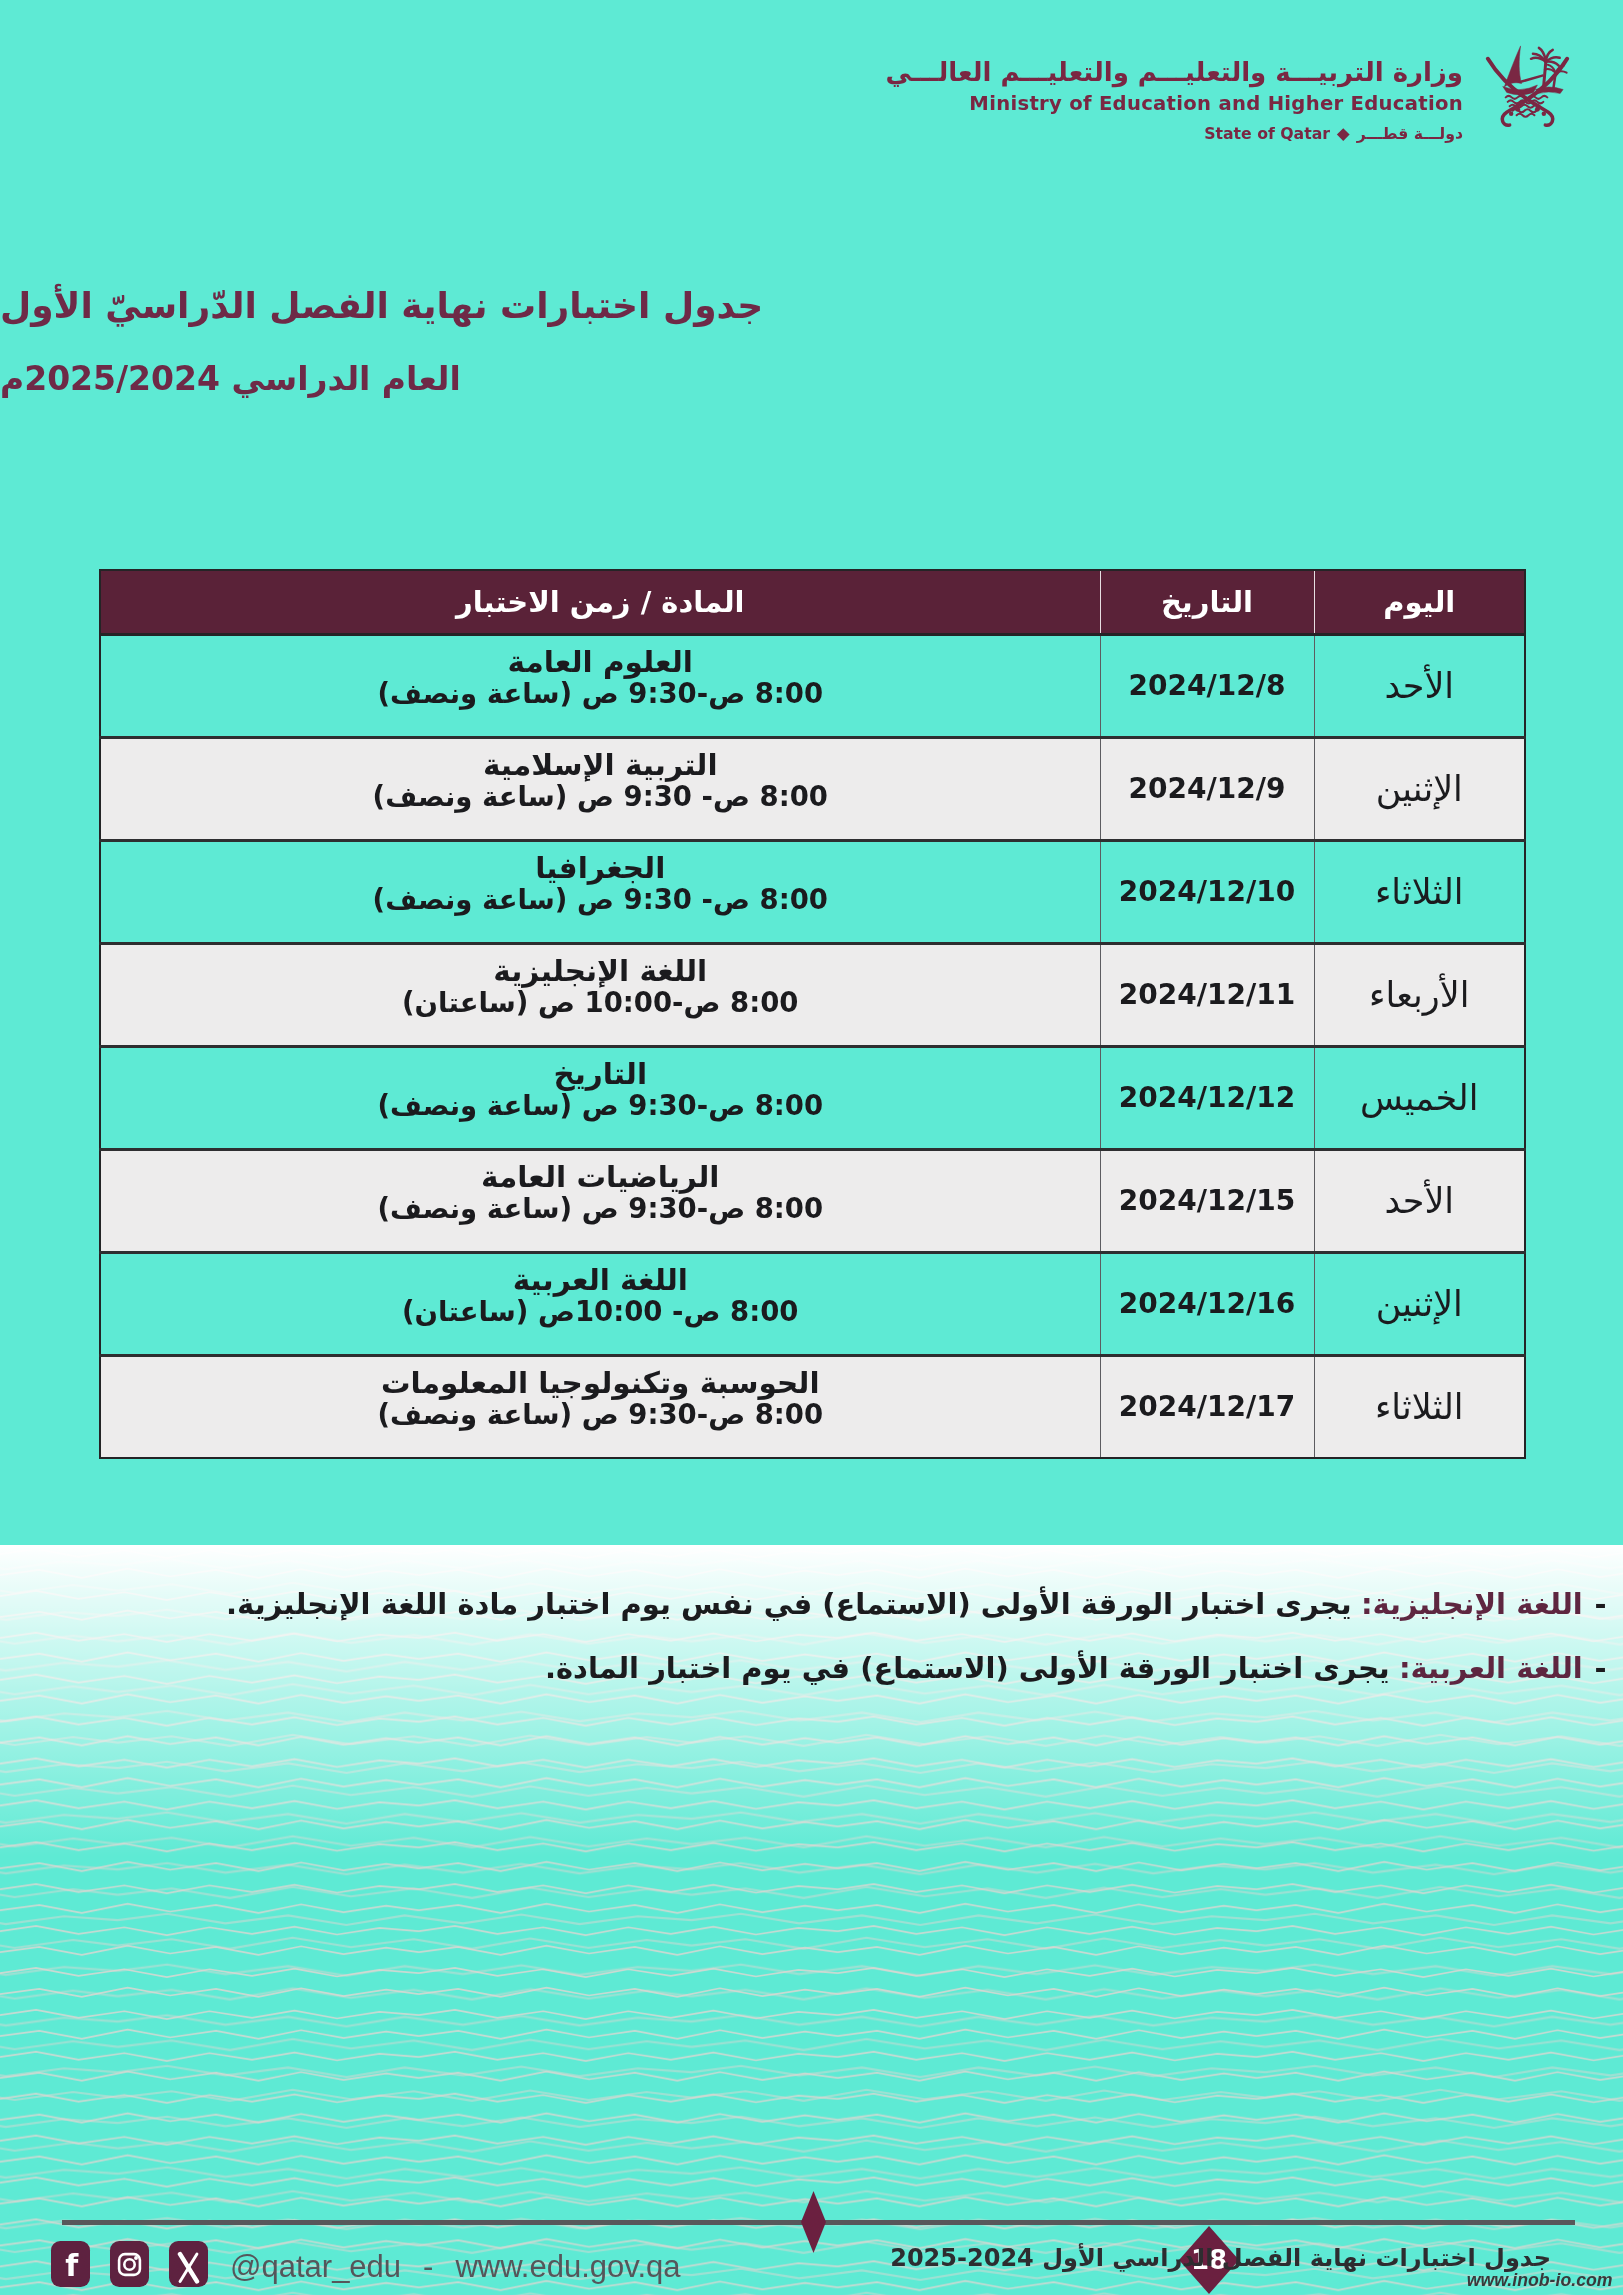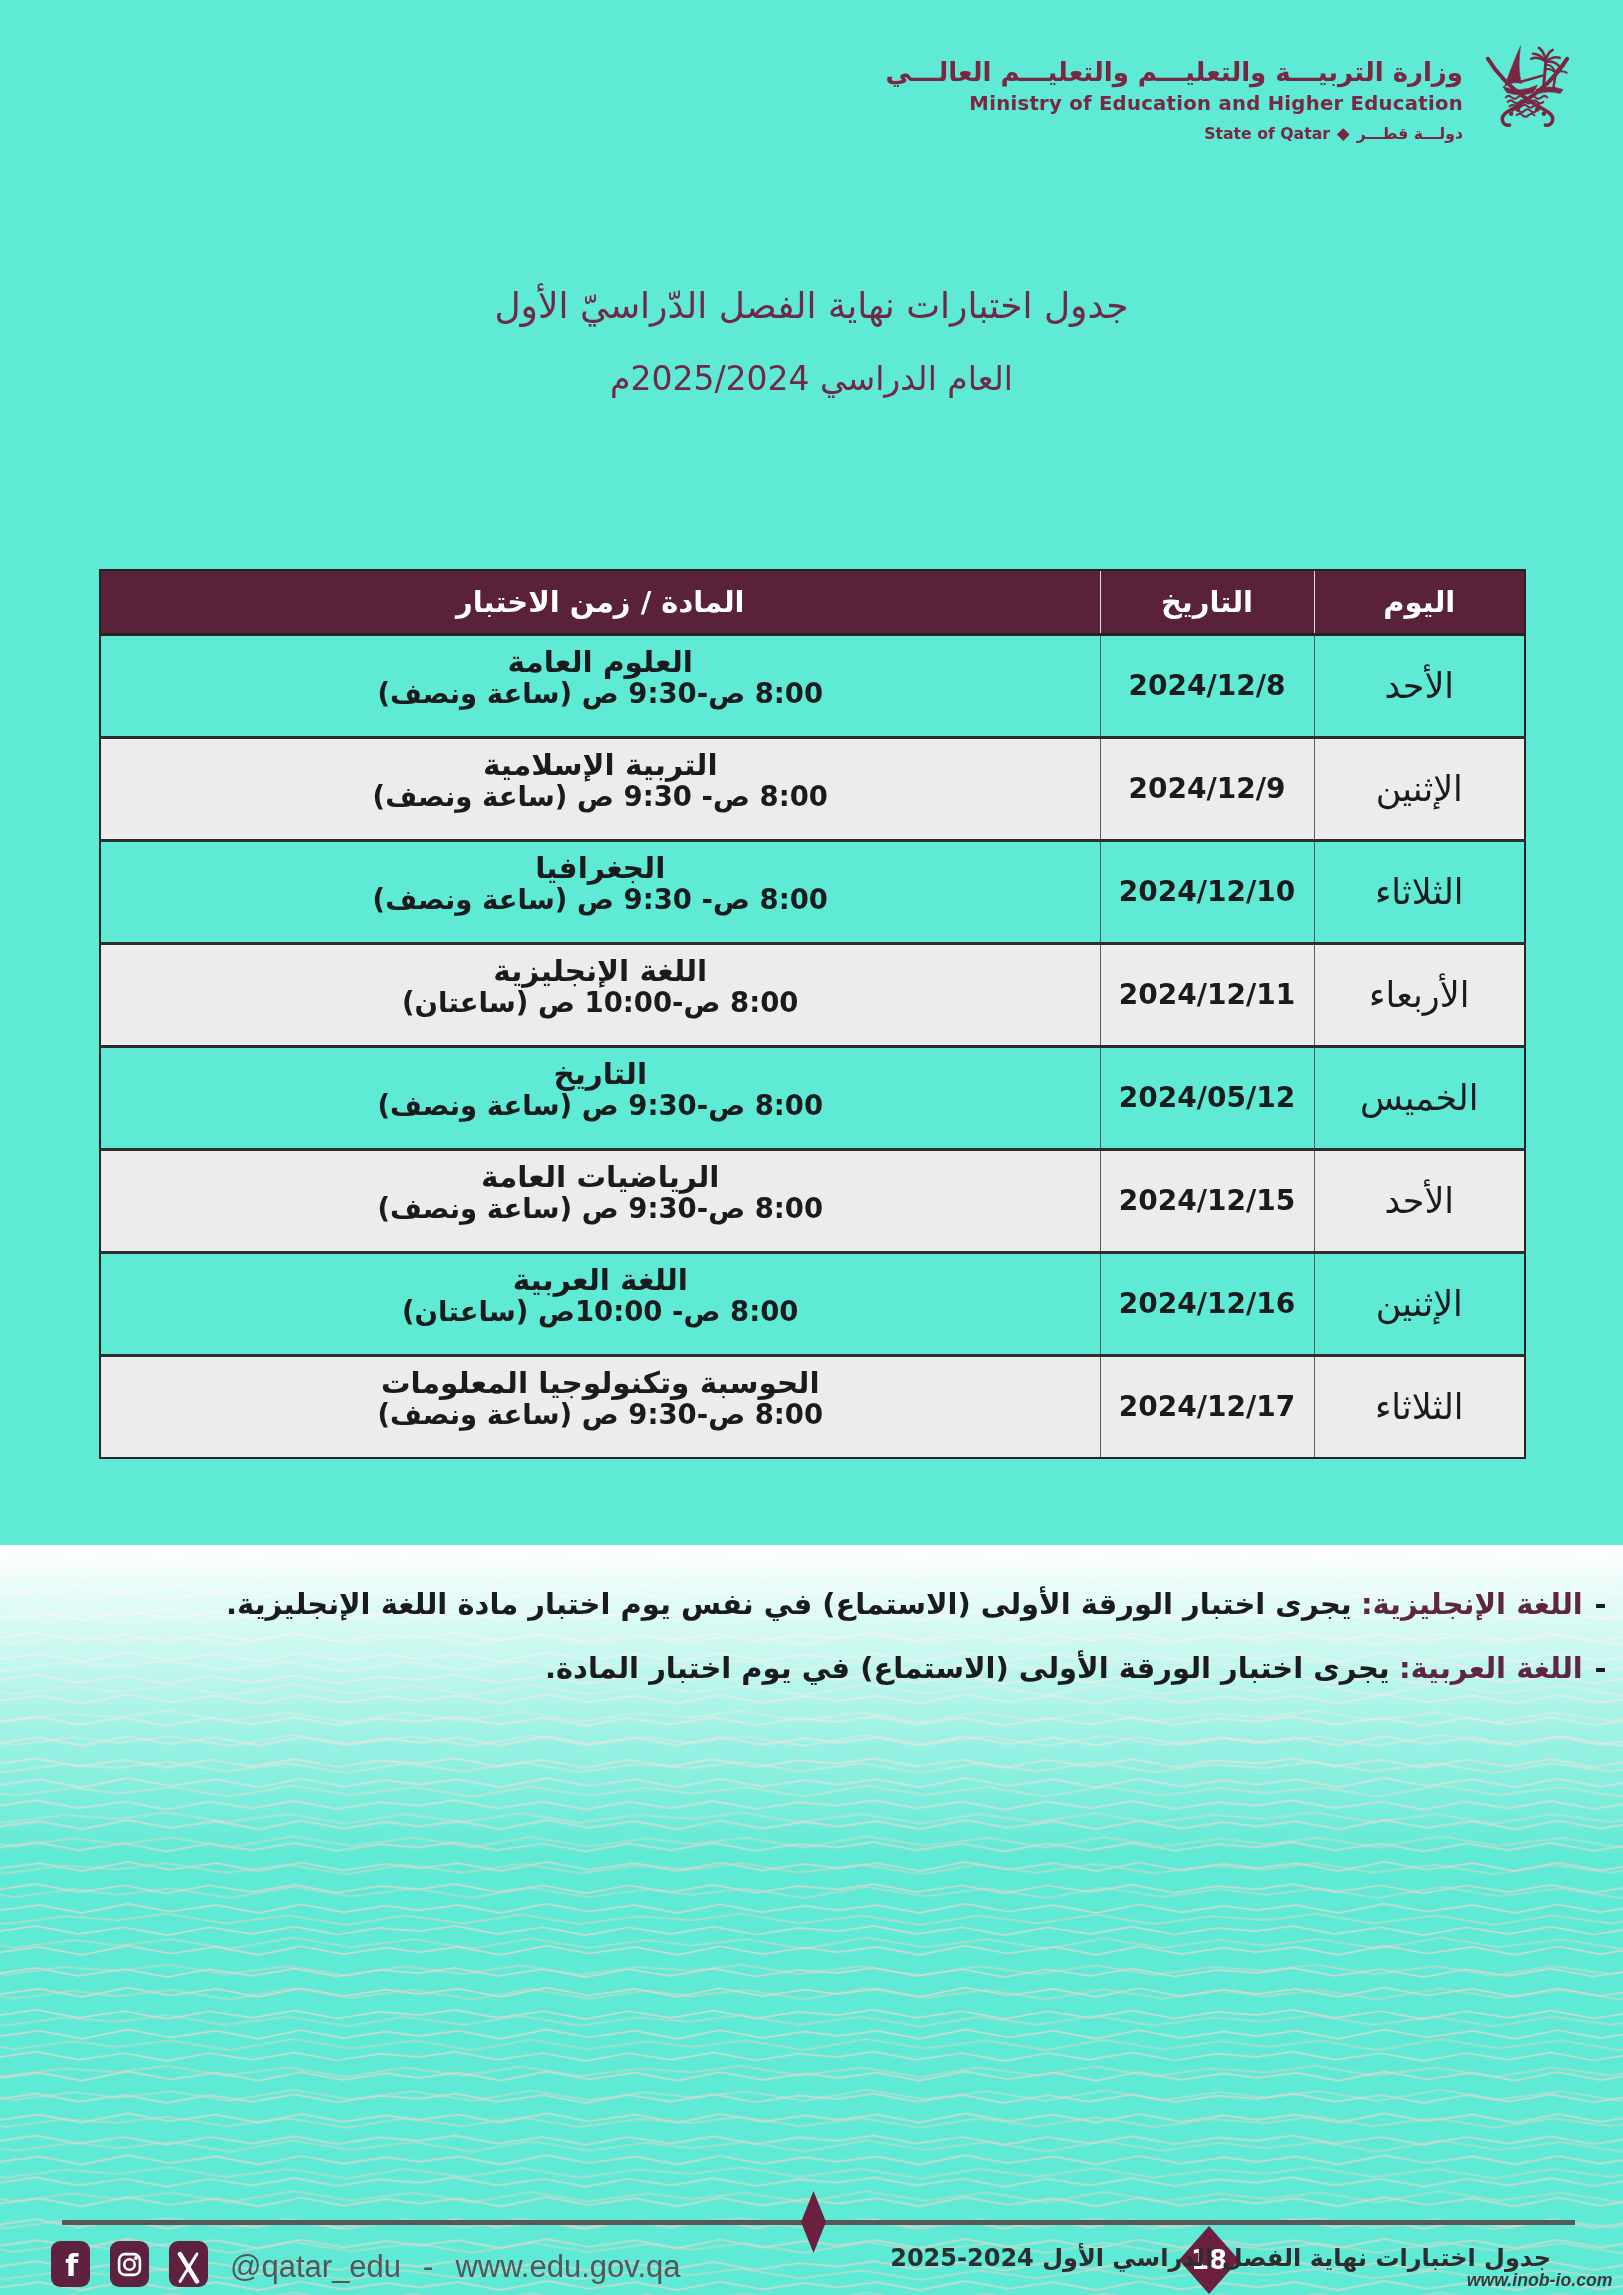--- a/index.html
+++ b/index.html
@@ -14,21 +14,21 @@
     background:linear-gradient(180deg,#ffffff 0%,rgba(255,255,255,0) 85%);}
   
   .logo-emblem{position:absolute;top:37px;right:46px;width:99px;height:99px;z-index:2;}
   .ministry-block{position:absolute;top:58px;right:160px;text-align:right;z-index:2;color:#7A2743;}
   .ministry-ar{font-size:26px;font-weight:bold;line-height:1.1;white-space:nowrap;}
   .ministry-en{font-size:19.6px;font-weight:bold;margin-top:5.2px;white-space:nowrap;letter-spacing:0.3px;}
   .state-line{margin-top:9.2px;font-size:15.7px;font-weight:bold;direction:ltr;white-space:nowrap;}
   .state-diamond{display:inline-block;width:8.5px;height:8.5px;background:#7A2743;
     transform:rotate(45deg);margin:0 9.2px 0 9.2px;vertical-align:middle;}
   
-  .title{position:absolute;left:0;width:100%;text-align:center;font-weight:normal;direction:rtl;z-index:2;}
+  .title{position:absolute;left:0;width:100%;text-align:left;font-weight:bold;direction:rtl;z-index:2;}
   .title-1{top:285px;font-size:36px;color:#6E2A47;}
   .title-2{top:359px;font-size:33px;color:#6E2A47;}
   .title-3{top:425px;font-size:29.5px;color:#43506B;}
   
   table.schedule{
     position:absolute;top:569px;left:99px;width:1426px;direction:rtl;
     border-collapse:collapse;table-layout:fixed;z-index:2;
     border:2.6px solid #242426;
   }
   table.schedule th{
@@ -203,21 +203,21 @@
         <td class="date-cell">2024/12/11</td>
         <td class="subject-cell">
           <div class="subject-wrap">
               <div class="subject-name">اللغة الإنجليزية</div>
           <div class="subject-time">8:00 ص-10:00 ص (ساعتان)</div>
             </div>
         </td>
       </tr>
       <tr>
         <td class="day-cell">الخميس</td>
-        <td class="date-cell">2024/05/12</td>
+        <td class="date-cell">2024/12/12</td>
         <td class="subject-cell">
           <div class="subject-wrap">
               <div class="subject-name">التاريخ</div>
           <div class="subject-time">8:00 ص-9:30 ص (ساعة ونصف)</div>
             </div>
         </td>
       </tr>
       <tr class="alt">
         <td class="day-cell">الأحد</td>
         <td class="date-cell">2024/12/15</td>

